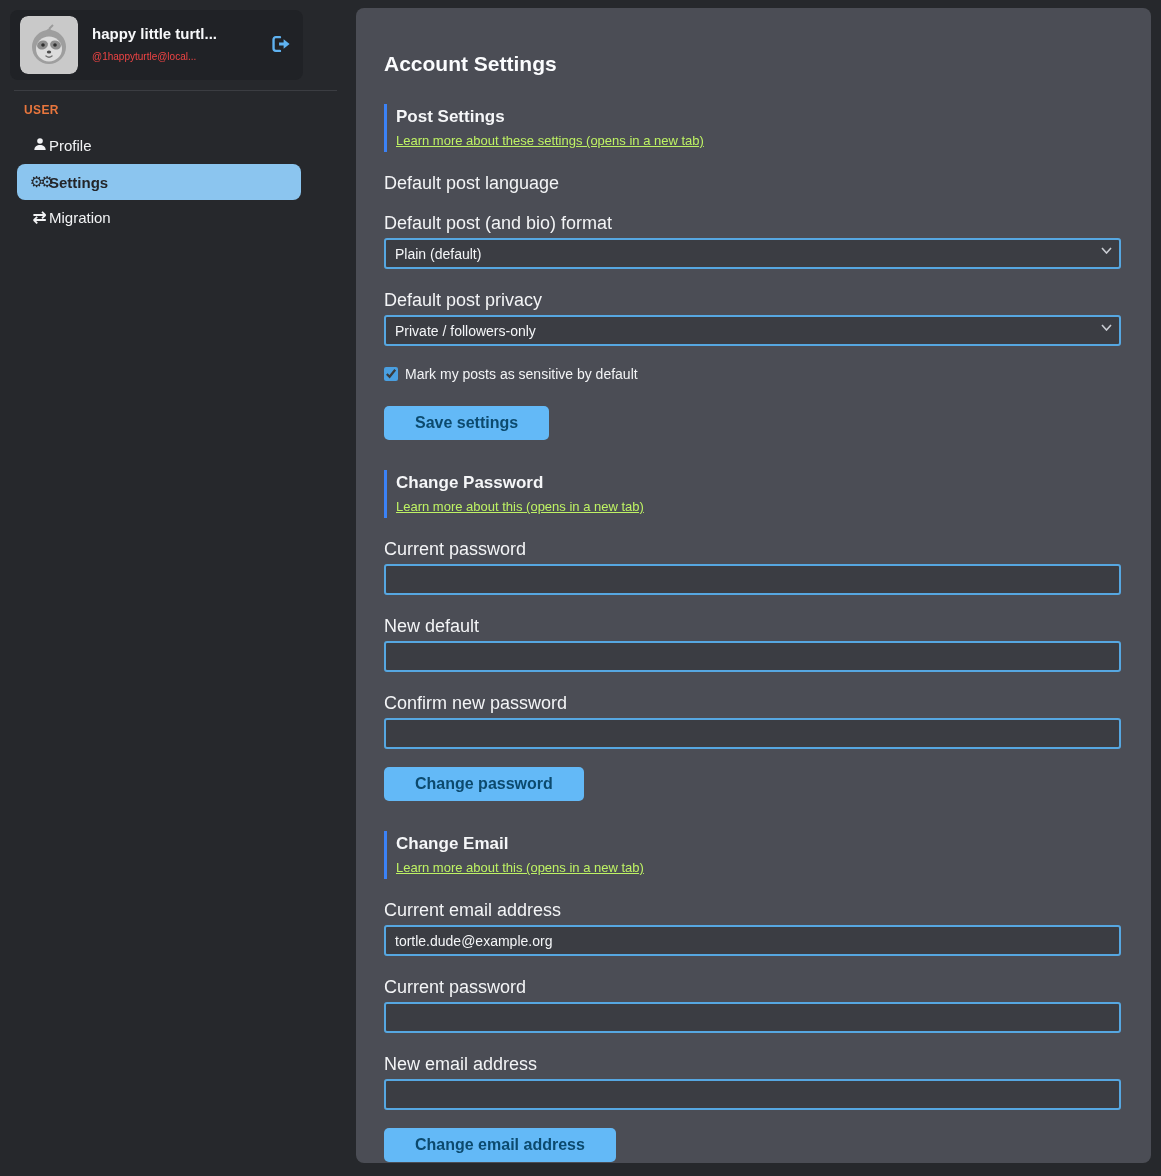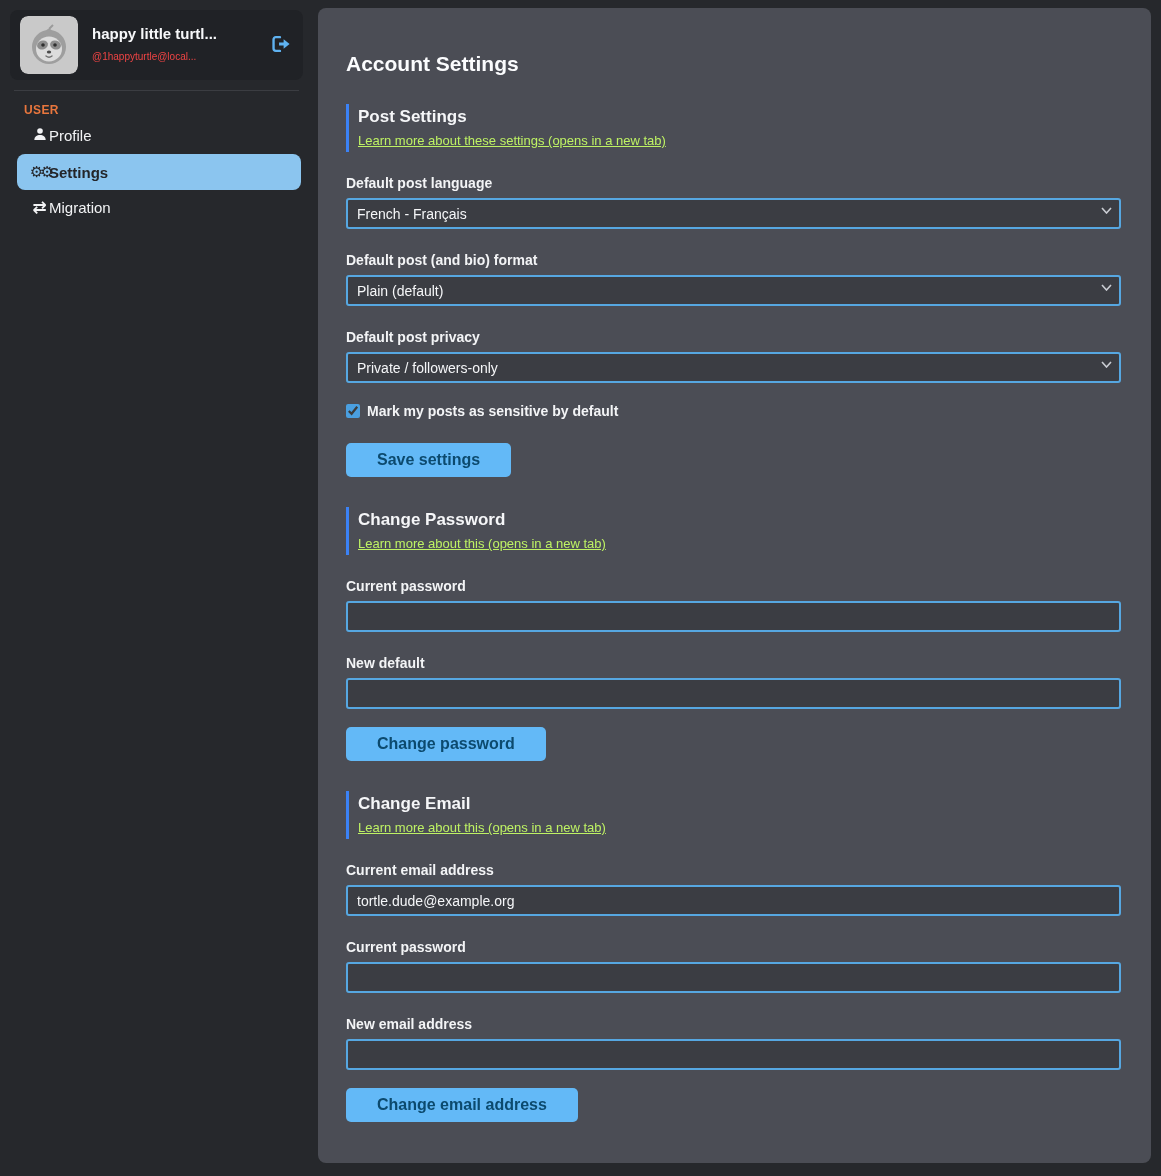--- a/index.html
+++ b/index.html
@@ -4,65 +4,65 @@
 <style>
   * { box-sizing: border-box; margin: 0; padding: 0; }
   html,body { width:1161px; height:1176px; }
   body {
     background:#26282c;
     font-family:"Liberation Sans","DejaVu Sans",sans-serif;
     display:flex;
     overflow:hidden;
   }
   
-  .sidebar { width:318px; flex-shrink:0; padding:10px 15px 0 10px; }
+  .sidebar { width:356px; flex-shrink:0; padding:10px 15px 0 10px; }
   .user-card {
     background:#202226; border-radius:8px; width:293px; height:70px;
     display:flex; align-items:center; padding:6px 10px; gap:14px;
   }
   .avatar { width:58px; height:58px; border-radius:8px; flex-shrink:0; display:block; }
   .user-meta { flex:1; min-width:0; overflow:hidden; }
   .user-name { color:#f7f8fa; font-weight:bold; font-size:15px; line-height:20px; white-space:nowrap; }
   .user-handle { color:#ef4444; font-size:10px; line-height:18px; margin-top:4px; white-space:nowrap; }
   .logout-btn { flex-shrink:0; background:none; border:none; cursor:pointer; padding:2px; }
   .divider { border:none; border-top:1px solid #3b3d42; margin:10px 4px 0 4px; }
   .nav { margin:12px 0 0 7px; width:284px; }
-  .nav-section-label { color:#e8763d; font-weight:bold; font-size:12px; letter-spacing:.4px; padding-left:7px; }
+  .nav-section-label { color:#e8763d; font-weight:bold; font-size:12px; letter-spacing:.4px; padding-left:7px; margin-bottom:10px; }
   .nav-item {
     display:flex; align-items:center; gap:0; padding:9px 10px 9px 13px;
     border-radius:8px; color:#f2f3f5; font-size:15px; cursor:pointer;
   }
   .nav-item .nav-icon { width:19px; text-align:center; flex-shrink:0; }
   .nav-item.active { background:#8bc5ef; color:#232529; font-weight:bold; }
   .gears-glyph { color:#232529; font-size:15px; letter-spacing:-3px; }
   .migration-glyph { color:#f2f3f5; font-size:17px; font-weight:bold; line-height:14px; }
   
   .main {
     flex:1; margin:8px 10px 13px 0; background:#4b4d55; border-radius:8px;
     padding:44px 30px 26px 28px; color:#f3f4f6;
   }
   .page-title { font-size:21px; font-weight:bold; color:#fbfcfe; margin-bottom:28px; }
   .section-header { border-left:3px solid #3b82f6; padding:2px 0 3px 9px; }
   .section-heading { font-size:17px; font-weight:bold; color:#f5f6f8; line-height:22px; }
   .section-link { color:#bef264; font-size:13px; line-height:17px; text-decoration:underline; display:inline-block; margin-top:4px; }
   .form-group { margin-top:22px; }
-  .field-label { display:block; color:#f3f4f6; font-weight:bold; font-size:14px; line-height:18px; margin-bottom:6px; }
+  .field-label { display:block; color:#f3f4f6; font-weight:normal; font-size:18px; line-height:18px; margin-bottom:6px; }
   .select-wrap { position:relative; }
   select, .text-input {
     width:100%; height:31px; background:#3b3d43; color:#f5f6f8;
     border:2px solid #56a7e1; border-radius:3px; font-size:14px;
     font-family:"Liberation Sans","DejaVu Sans",sans-serif;
     padding:2px 26px 2px 9px; outline:none;
     appearance:none; -webkit-appearance:none; -moz-appearance:none;
   }
   .text-input { padding-right:9px; }
   .chevron { position:absolute; right:9px; top:9px; pointer-events:none; line-height:0; }
   .checkbox-row { margin-top:20px; display:flex; align-items:center; gap:7px; }
   .checkbox-row input[type=checkbox] { width:14px; height:14px; accent-color:#4a9fe0; cursor:pointer; }
-  .checkbox-row label { font-weight:bold; font-size:14px; color:#f3f4f6; cursor:pointer; }
+  .checkbox-row label { font-weight:normal; font-size:14px; color:#f3f4f6; cursor:pointer; }
   .btn {
     display:inline-block; margin-top:24px; background:#63b9f7; color:#0c4a6e;
     border:none; border-radius:5px; font-weight:bold; font-size:16px;
     font-family:"Liberation Sans","DejaVu Sans",sans-serif;
     padding:8px 31px; cursor:pointer;
   }
   .btn.tight { margin-top:18px; }
   .section-block { margin-top:30px; }
 </style>
 </head>
@@ -121,30 +121,20 @@
   <h1 class="page-title">Account Settings</h1>
 
   <section>
     <div class="section-header">
       <div class="section-heading">Post Settings</div>
       <a class="section-link" href="#">Learn more about these settings (opens in a new tab)</a>
     </div>
 
     <div class="form-group">
       <label class="field-label">Default post language</label>
-      <div class="select-wrap">
-        <select>
-          <option>French - Français</option>
-        </select>
-        <span class="chevron">
-          <svg width="11" height="7" viewBox="0 0 11 7">
-              <polyline points="1,1 5.5,6 10,1" fill="none" stroke="#c9ccd2" stroke-width="1.6"></polyline>
-            </svg>
-        </span>
-      </div>
     </div>
 
     <div class="form-group">
       <label class="field-label">Default post (and bio) format</label>
       <div class="select-wrap">
         <select>
           <option>Plain (default)</option>
         </select>
         <span class="chevron">
           <svg width="11" height="7" viewBox="0 0 11 7">
@@ -183,20 +173,24 @@
     </div>
 
     <div class="form-group">
       <label class="field-label">Current password</label>
       <input type="password" class="text-input" style="">
     </div>
     <div class="form-group">
       <label class="field-label">New default</label>
       <input type="password" class="text-input" style="">
     </div>
+    <div class="form-group">
+      <label class="field-label">Confirm new password</label>
+      <input type="password" class="text-input" style="">
+    </div>
 
     <button class="btn tight">Change password</button>
   </section>
 
   <section class="section-block">
     <div class="section-header">
       <div class="section-heading">Change Email</div>
       <a class="section-link" href="#">Learn more about this (opens in a new tab)</a>
     </div>
 

